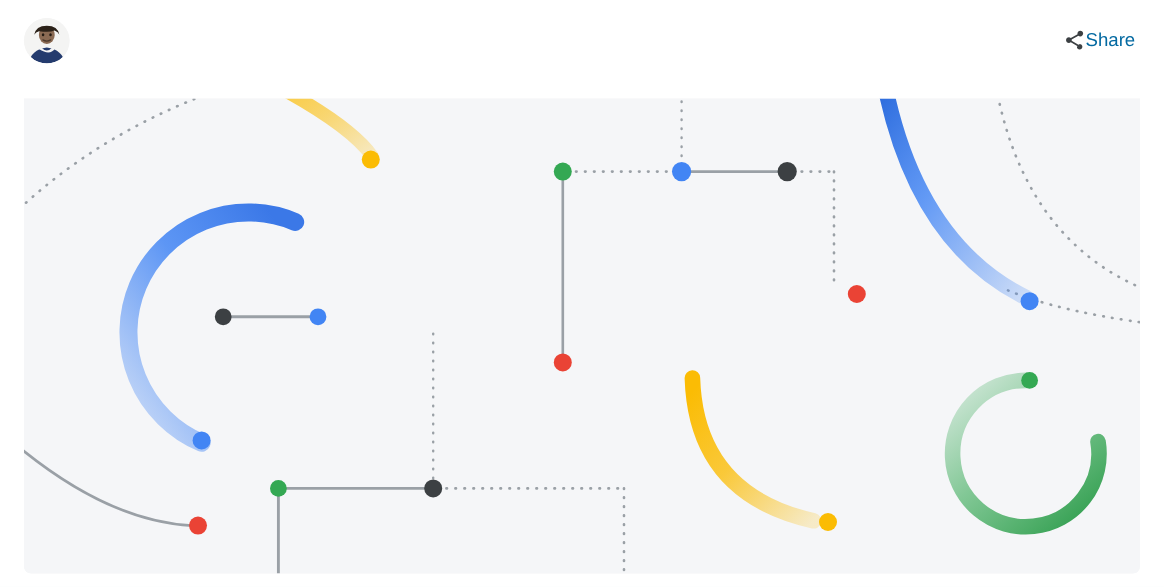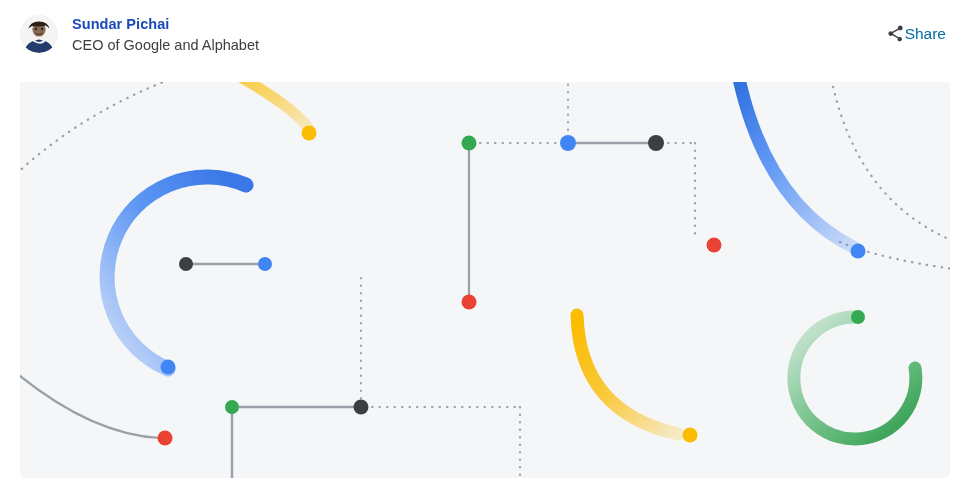--- a/index.html
+++ b/index.html
@@ -109,24 +109,20 @@
           <ellipse cx="19" cy="14.2" rx="6.6" ry="7.4" fill="#8a6a53"></ellipse>
           <path d="M8.5 14 q1.2 -7.5 10.5 -7.6 q9.3 0.1 10.5 7.6 q-1 -2.6 -4 -3.6 q-4 1.9 -13 0.6 q-2.7 0.7 -4 3z" fill="#2b2118"></path>
           <ellipse cx="15.9" cy="14" rx="1.05" ry="1.25" fill="#241b14"></ellipse>
           <ellipse cx="22.1" cy="14" rx="1.05" ry="1.25" fill="#241b14"></ellipse>
           <path d="M15.8 18.2 q3.2 2.1 6.4 0" stroke="#4e3a2c" stroke-width="1.1" fill="none" stroke-linecap="round"></path>
           <path d="M4 38 q1.5 -11.5 15 -13.4 q13.5 1.9 15 13.4 z" fill="#243b6e"></path>
           <path d="M14.6 24.8 q4.4 4.6 8.8 0 l2.2 1.1 q-4.2 5.6 -13.2 0 z" fill="#f3f3f3"></path>
         </g>
       </svg>
     </div>
-    <div class="author-text">
-      <span class="author-name">Sundar Pichai</span>
-      <span class="author-role">CEO of Google and Alphabet</span>
-    </div>
   </div>
 
   <button class="share-btn">
     <span>
       <svg class="share-icon" viewBox="0 0 24 24" xmlns="http://www.w3.org/2000/svg">
         <path d="M18 16.08c-.76 0-1.44.3-1.96.77L8.91 12.7c.05-.23.09-.46.09-.7s-.04-.47-.09-.7l7.05-4.11c.54.5 1.25.81 2.04.81 1.66 0 3-1.34 3-3s-1.34-3-3-3-3 1.34-3 3c0 .24.04.47.09.7L8.04 9.81C7.5 9.31 6.79 9 6 9c-1.66 0-3 1.34-3 3s1.34 3 3 3c.79 0 1.5-.31 2.04-.81l7.12 4.16c-.05.21-.8.43-.8.65 0 1.61 1.31 2.92 2.92 2.92s2.92-1.31 2.92-2.92-1.31-2.92-2.92-2.92z" fill="#3c4043"></path>
       </svg>
     </span>
     <span>Share</span>
   </button>

